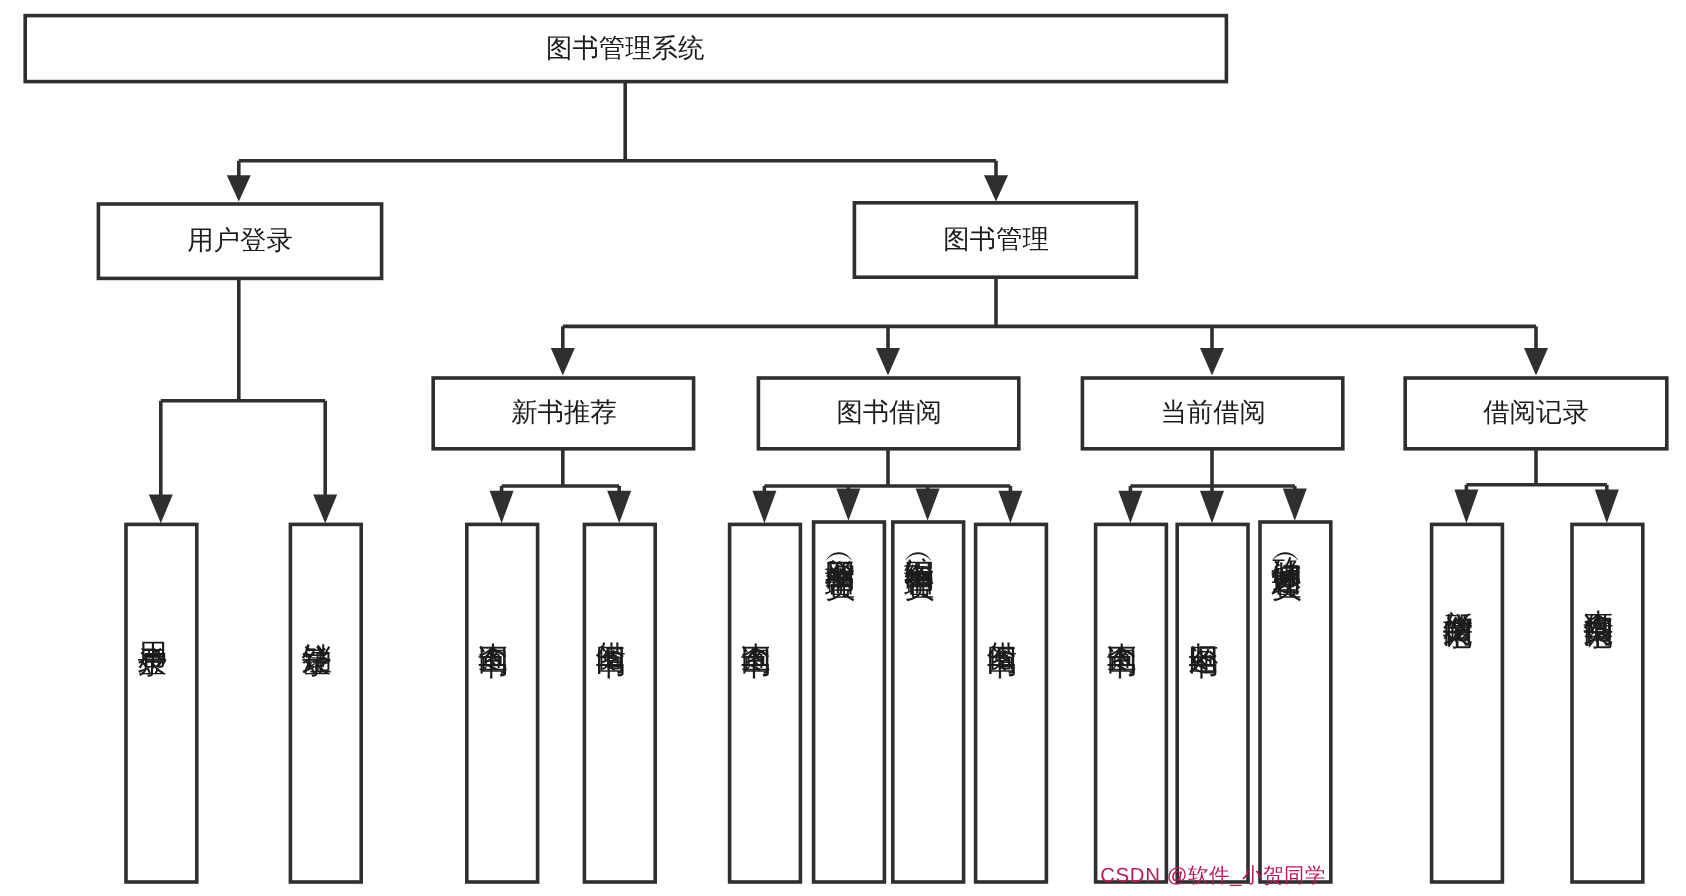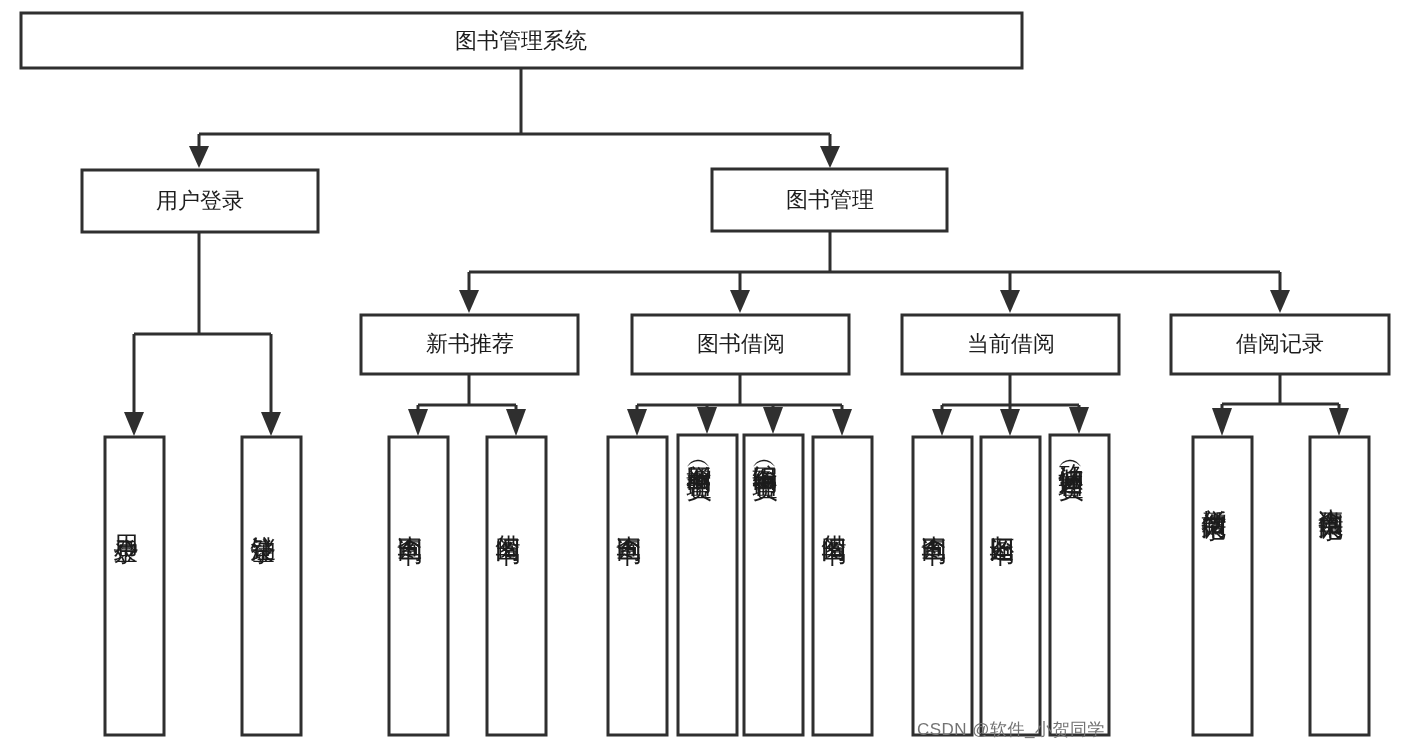--- a/index.html
+++ b/index.html
@@ -65,21 +65,21 @@
     white-space: nowrap;
     pointer-events: none;
     text-align: left;
   }
   .watermark {
     position: absolute;
     right: 8px;
     bottom: 6px;
     font-family: "Liberation Sans", "DejaVu Sans", sans-serif;
     font-size: 17px;
-    color: #737373;
+    color: #be185d;
     letter-spacing: 0.5px;
     white-space: nowrap;
   }
 </style>
 </head>
 <body>
 
 <div id="diagram-root">
 
   <svg class="flowchart" viewBox="0 0 1405 747" xmlns="http://www.w3.org/2000/svg">

